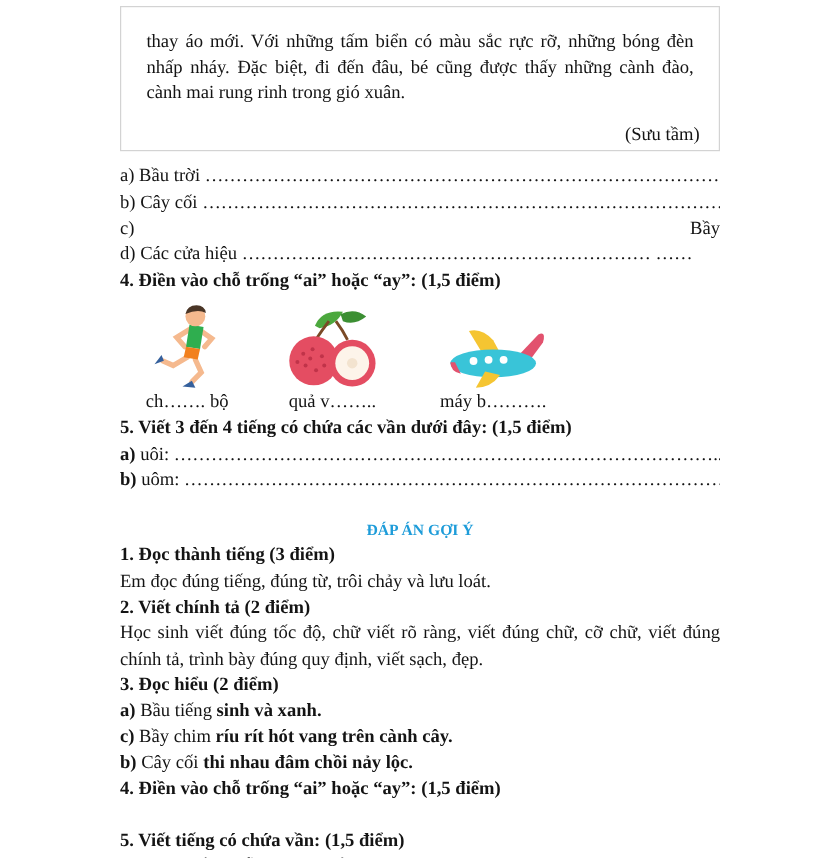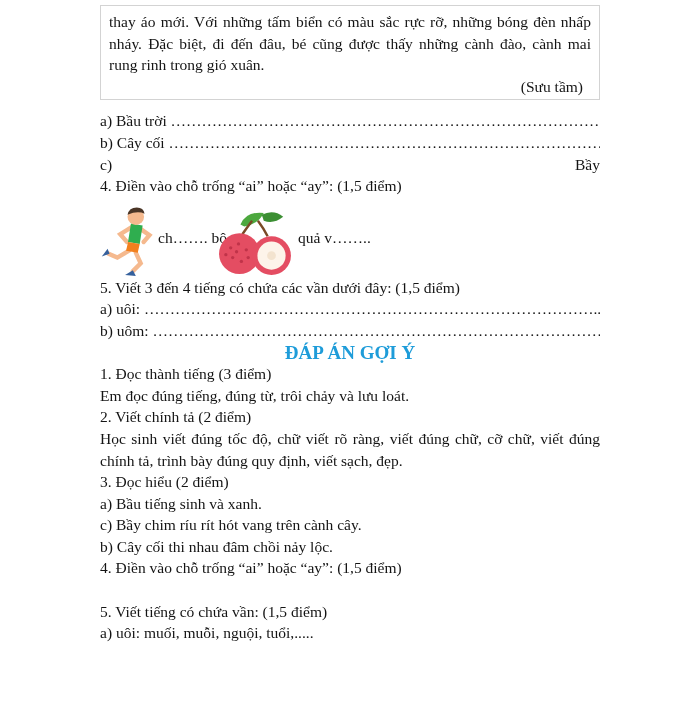--- a/index.html
+++ b/index.html
@@ -13,45 +13,46 @@
     font-family:"Liberation Serif", serif;
     font-size:15.5px;
     color:#141414;
   }
   .intro-box {
     border:1px solid #d3d3d3;
     padding:5px 8px 2px 8px;
     margin-bottom:10px;
   }
   .intro-text {
-    margin:0;
+    margin:13px;
     line-height:21.6px;
     text-align:justify;
   }
   .attribution {
     text-align:right;
     line-height:21.6px;
     padding-right:8px;
   }
   .line {
     height:21.6px;
     line-height:21.6px;
     white-space:pre;
     overflow:hidden;
   }
   .spread { display:flex; justify-content:space-between; }
-  .bold { font-weight:normal; }
+  .bold { font-weight:bold; }
   .answer-title {
     text-align:center;
     font-weight:bold;
     color:#1e9cd9;
-    font-size:19px;
+    font-size:13px;
+    margin-top:20px;
   }
   .figs { display:flex; margin:2px 0 0 0; }
-  .fig-col { display:flex; flex-direction:row; align-items:center; }
+  .fig-col { display:flex; flex-direction:column; align-items:center; }
   .fig-col.c1 { width:112px; }
   .fig-col.c2 { width:130px; }
   .fig-col.c3 { width:138px; }
   .fig-col.c4 { width:120px; }
   .fig-img { height:78px; display:flex; align-items:flex-end; justify-content:center; }
   .caption { height:21.6px; line-height:21.6px; white-space:pre; }
 </style>
 </head>
 <body>
 
@@ -61,20 +62,21 @@
     <p class="intro-text">thay áo mới. Với những tấm biển có màu sắc rực rỡ, những bóng đèn nhấp nháy. Đặc biệt, đi đến đâu, bé cũng được thấy những cành đào, cành mai rung rinh trong gió xuân.</p>
     <div class="attribution">(Sưu tầm)</div>
   </div>
 
   <div class="line">a) Bầu trời ……………………………………………………………………………</div>
   <div class="line">b) Cây cối ………………………………………………………………………………</div>
   <div class="line spread">
     <span>c)</span>
     <span>Bầy</span>
   </div>
+  <div class="line">d) Các cửa hiệu ………………………………………………………… ……</div>
 
   <div class="line bold">4. Điền vào chỗ trống “ai” hoặc “ay”: (1,5 điểm)</div>
 
   <div class="figs">
     <div class="fig-col c1">
       <div class="fig-img">
         <svg width="58" height="72" viewBox="0 0 58 74">
           <g stroke-linecap="round">
             <path d="M33 22 L20 30 L27 38" stroke="#f5b98e" stroke-width="4.5" fill="none"></path>
             <path d="M40 24 L50 31 L44 38" stroke="#f5b98e" stroke-width="4.5" fill="none"></path>
@@ -110,20 +112,35 @@
               <circle cx="24" cy="44" r="1.7"></circle>
           </g>
           <circle cx="60" cy="48" r="20" fill="#e44d62"></circle>
           <circle cx="60" cy="48" r="14.5" fill="#fdf4ea"></circle>
           <circle cx="60" cy="48" r="4.5" fill="#f3e3cf"></circle>
         </svg>
       </div>
       <div class="caption">quả v……..</div>
     </div>
 
+    <div class="fig-col c3">
+      <div class="fig-img">
+        <svg width="94" height="54" viewBox="0 0 94 56">
+          <path d="M70 26 L86 9 Q93 6 90 16 L79 31 Z" fill="#e2526e"></path>
+          <path d="M38 26 L26 6 Q37 3 47 14 L53 25 Z" fill="#f5c532"></path>
+          <ellipse cx="47" cy="34" rx="37" ry="12" fill="#39c4d8"></ellipse>
+          <path d="M40 41 L32 55 Q45 55 53 44 Z" fill="#f5c532"></path>
+          <path d="M10 33 Q10 41 19 43 L14 33 Z" fill="#e2526e"></path>
+          <circle cx="30" cy="32" r="3.4" fill="#ffffff"></circle>
+          <circle cx="43" cy="31" r="3.4" fill="#ffffff"></circle>
+          <circle cx="56" cy="31" r="3.4" fill="#ffffff"></circle>
+        </svg>
+      </div>
+      <div class="caption">máy b……….</div>
+    </div>
 
   </div>
 
   <div class="line bold">5. Viết 3 đến 4 tiếng có chứa các vần dưới đây: (1,5 điểm)</div>
   <div class="line"><span class="bold">a)</span><span> uôi: ……………………………………………………………………………..</span></div>
   <div class="line"><span class="bold">b)</span><span> uôm: ……………………………………………………………………………..</span></div>
 
   <div class="line answer-title">ĐÁP ÁN GỢI Ý</div>
 
   <div class="line bold">1. Đọc thành tiếng (3 điểm)</div>

